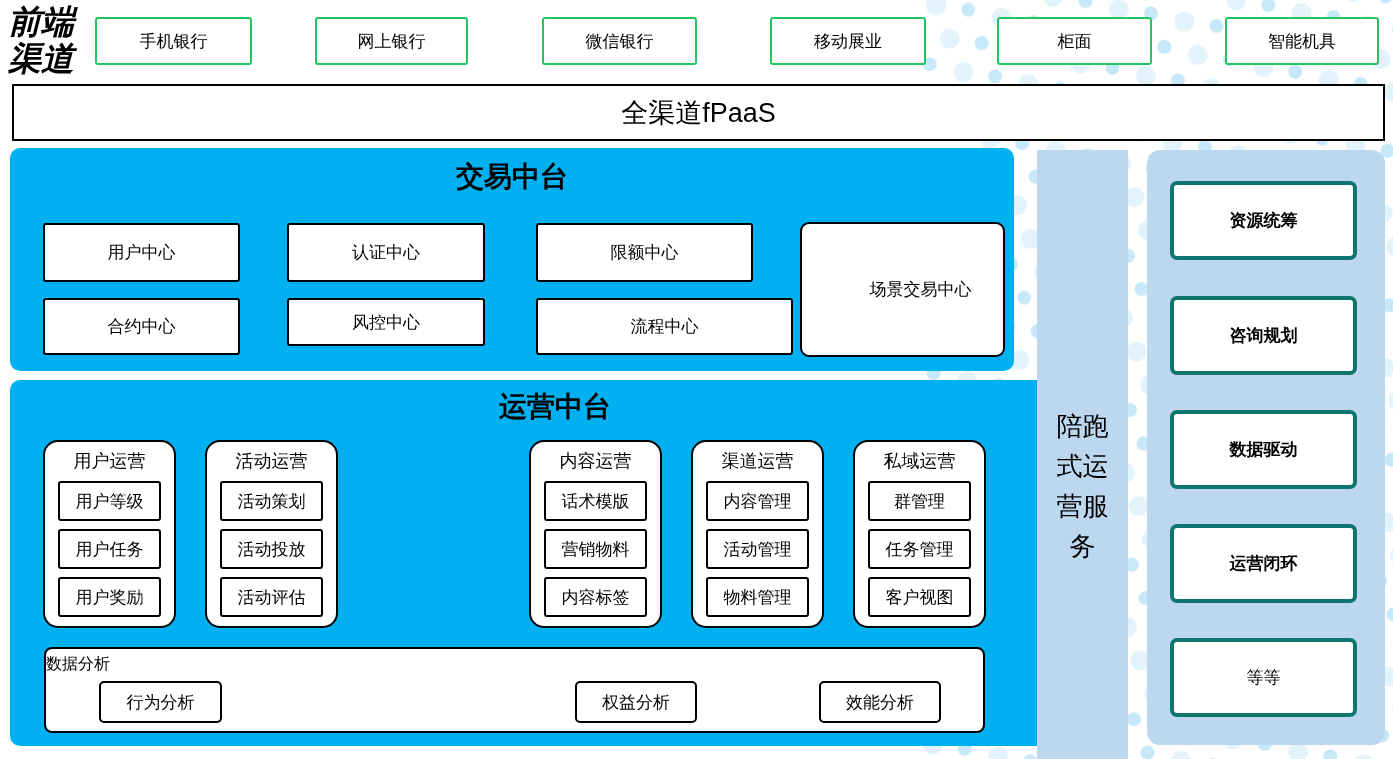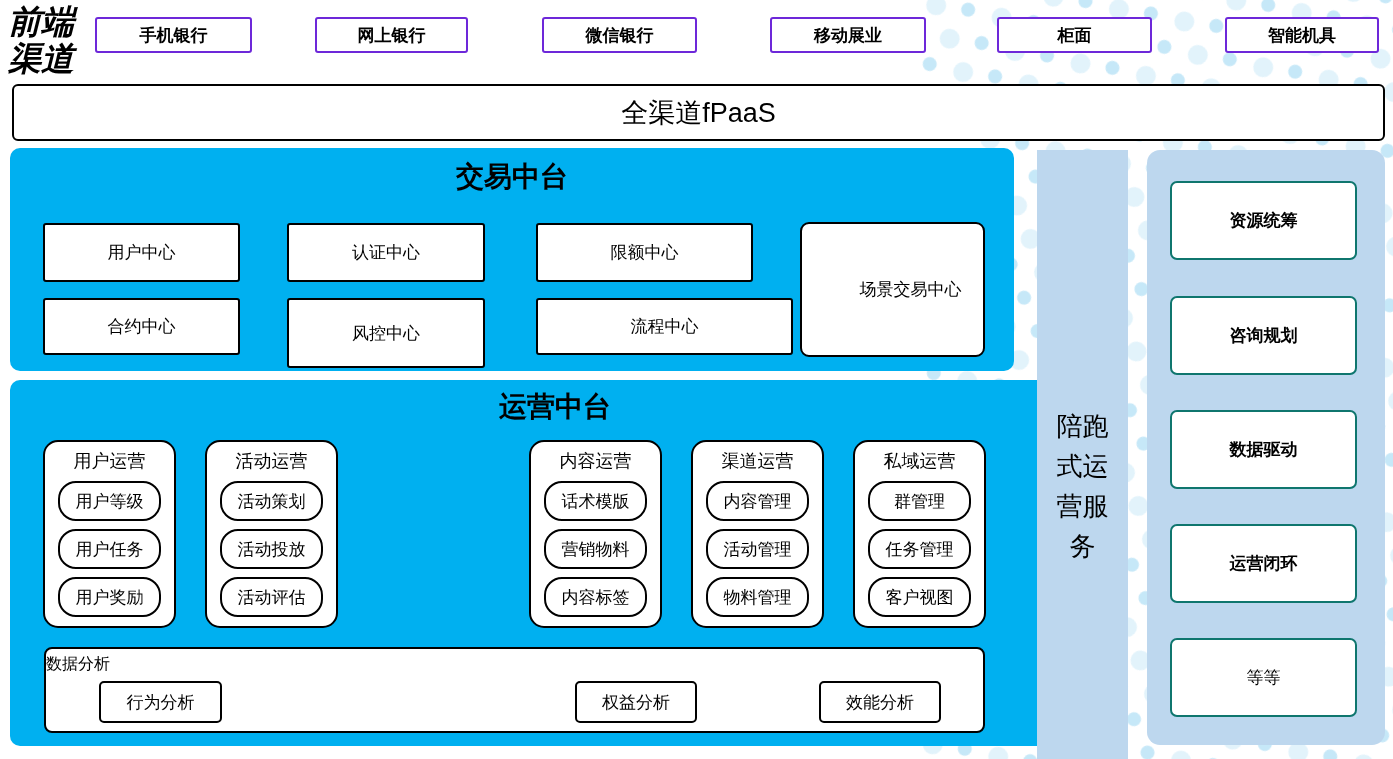--- a/index.html
+++ b/index.html
@@ -7,62 +7,62 @@
     position:relative;width:1393px;height:759px;background:#fff;overflow:hidden;
     font-family:"Liberation Sans","DejaVu Sans",sans-serif;color:#000;
   }
   .dots-layer{position:absolute;left:920px;top:0;z-index:0;}
   .front-label{
     position:absolute;left:8px;top:4px;width:78px;z-index:1;
     font-family:"Liberation Serif","DejaVu Serif",serif;font-weight:bold;
     font-size:33px;line-height:37px;word-break:break-all;font-style:italic;
   }
   .chan{
-    position:absolute;top:17px;height:36px;background:#fff;border:2px solid #6d28d9;
+    position:absolute;top:17px;height:48px;background:#fff;border:2px solid #22c55e;
     border-radius:3px;display:flex;align-items:center;justify-content:center;
-    font-size:17px;z-index:1;box-sizing:border-box;font-weight:bold;
+    font-size:17px;z-index:1;box-sizing:border-box;
   }
   .fpaas{
     position:absolute;left:12px;top:84px;width:1373px;height:57px;background:#fff;
-    border:2px solid #000;border-radius:6px;display:flex;align-items:center;
+    border:2px solid #000;border-radius:0;display:flex;align-items:center;
     justify-content:center;font-size:27px;z-index:1;box-sizing:border-box;
   }
   .block{position:absolute;left:10px;width:1004px;background:var(--cyan,#00B0F0);border-radius:10px;z-index:1;}
   .block-title{text-align:center;font-size:28px;font-weight:bold;padding-top:10px;}
   .wbox{
     position:absolute;background:#fff;border:2px solid #000;border-radius:3px;
     display:flex;align-items:center;justify-content:center;font-size:17px;box-sizing:border-box;
   }
   .scenario{border-radius:9px;}
   .group{
     position:absolute;top:440px;width:133px;height:188px;background:#fff;border:2px solid #000;
     border-radius:15px;z-index:1;display:flex;flex-direction:column;align-items:center;box-sizing:border-box;
   }
   .group-title{font-size:18px;margin-top:7px;}
   .gitem{
-    width:103px;height:40px;background:#fff;border:2px solid #000;border-radius:18px;margin-top:8px;
+    width:103px;height:40px;background:#fff;border:2px solid #000;border-radius:3px;margin-top:8px;
     display:flex;align-items:center;justify-content:center;font-size:17px;box-sizing:border-box;
   }
   .analysis{
     position:absolute;left:44px;top:647px;width:941px;height:86px;background:#fff;
     border:2px solid #000;border-radius:8px;z-index:1;box-sizing:border-box;
   }
   .analysis-title{text-align:left;font-size:16px;margin-top:5px;}
   .abox{position:absolute;top:32px;height:42px;border-radius:5px;}
   .side-col{
     position:absolute;left:1037px;top:150px;width:91px;height:672px;background:var(--light-blue,#BDD7EE);
     z-index:1;display:flex;align-items:center;justify-content:center;
   }
   .side-col-text{width:58px;font-size:26px;line-height:40px;text-align:center;word-break:break-all;}
   .svc-col{
     position:absolute;left:1147px;top:150px;width:238px;height:595px;background:var(--light-blue,#BDD7EE);
     border-radius:13px;z-index:1;
   }
   .svc-box{
-    position:absolute;left:23px;width:187px;height:79px;background:#fff;border:2px solid #0f766e;
+    position:absolute;left:23px;width:187px;height:79px;background:#fff;border:4px solid #0f766e;
     border-radius:7px;display:flex;align-items:center;justify-content:center;font-size:17px;box-sizing:border-box;
   }
   .svc-bold{font-weight:bold;}
 </style>
 </head>
 <body>
 
 <div class="stage">
 
   <svg class="dots-layer" width="473" height="759">
@@ -84,23 +84,23 @@
   <div class="chan" style="left:1225px;width:154px;">智能机具</div>
 
   <div class="fpaas">全渠道fPaaS</div>
 
   <div class="block" style="top:148px;height:223px;">
     <div class="block-title">交易中台</div>
     <div class="wbox" style="left:277px;top:75px;width:198px;height:59px;">认证中心</div>
     <div class="wbox" style="left:33px;top:75px;width:197px;height:59px;">用户中心</div>
     <div class="wbox" style="left:526px;top:75px;width:217px;height:59px;">限额中心</div>
     <div class="wbox" style="left:33px;top:150px;width:197px;height:57px;">合约中心</div>
-    <div class="wbox" style="left:277px;top:150px;width:198px;height:70px;">风控中心</div>
+    <div class="wbox" style="left:277px;top:150px;width:198px;height:48px;">风控中心</div>
     <div class="wbox" style="left:526px;top:150px;width:257px;height:57px;">流程中心</div>
-    <div class="wbox scenario" style="left:790px;top:74px;width:185px;height:135px;padding-left:36px;">场景交易中心</div>
+    <div class="wbox scenario" style="left:790px;top:74px;width:205px;height:135px;padding-left:36px;">场景交易中心</div>
   </div>
 
   <div class="block" style="top:380px;height:366px;padding-left:43px;">
     <div class="block-title" style="padding-top:8px;">运营中台</div>
   </div>
 
   <div class="group" style="left:43px;">
     <div class="group-title">用户运营</div>
     <div class="gitem">用户等级</div>
     <div class="gitem">用户任务</div>

